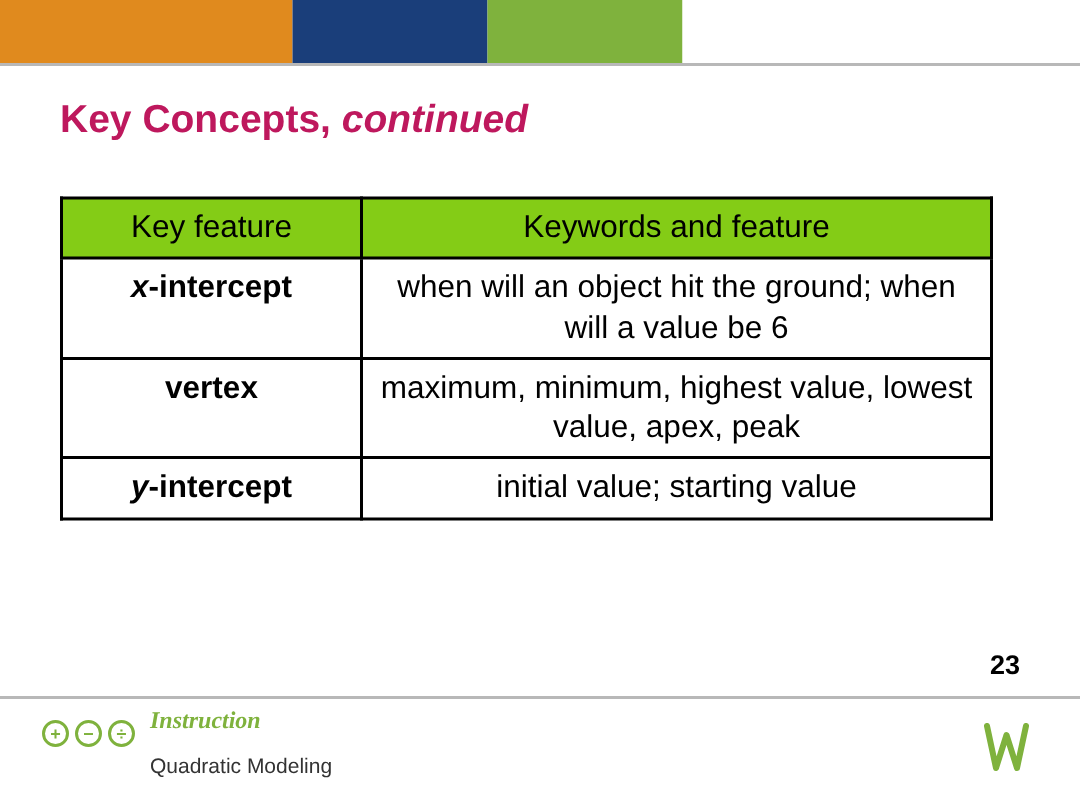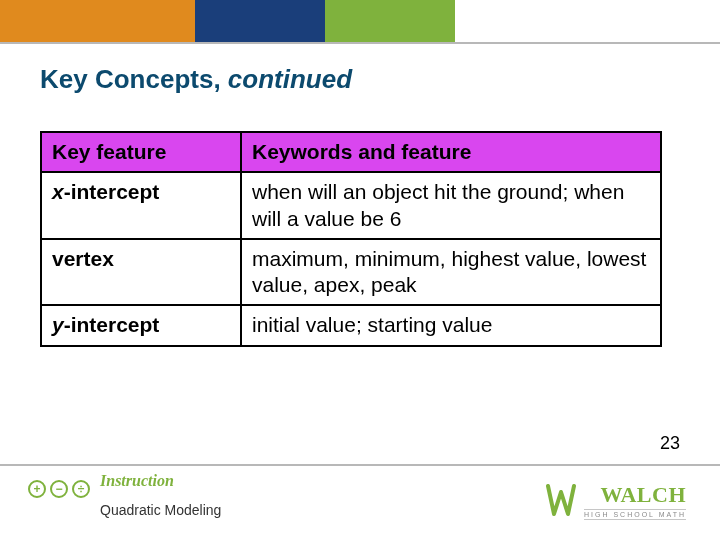--- a/index.html
+++ b/index.html
@@ -35,51 +35,52 @@
     top: 46px;
     left: 0;
     right: 0;
     bottom: 76px;
     padding: 18px 40px 0 40px;
   }
   .title {
     font-family: Arial, Helvetica, sans-serif;
     font-size: 26px;
     font-weight: bold;
-    color: #0c4a6e;
+    color: #be185d;
   }
   .title .cont { font-style: italic; font-weight: bold; }
   table.kc {
     margin-top: 36px;
     width: 620px;
     border-collapse: collapse;
     table-layout: fixed;
   }
   table.kc th, table.kc td {
     border: 2px solid #000;
     padding: 6px 10px;
     font-size: 21px;
     line-height: 1.25;
     vertical-align: top;
+    text-align: center;
   }
   table.kc th {
-    background: #d946ef;
-    font-weight: bold;
-    text-align: left;
+    background: #84cc16;
+    font-weight: normal;
+    text-align: center;
   }
   table.kc col.c1 { width: 200px; }
   table.kc col.c2 { width: 420px; }
   td.feat { font-weight: bold; }
   td.feat .var { font-style: italic; }
   .pagenum {
     position: absolute;
     right: 40px;
     bottom: 86px;
     font-size: 18px;
-    font-weight: normal;
+    font-weight: bold;
   }
   
   .botbar {
     position: absolute;
     left: 0; right: 0; bottom: 0;
     height: 74px;
   }
   .badge {
     position: absolute;
     left: 28px;
@@ -197,18 +198,14 @@
     <span class="circle">÷</span>
   </div>
   <div class="instruct">Instruction</div>
   <div class="subtitle">Quadratic Modeling</div>
   <div class="walch">
     <span class="wmark">
       <svg width="30" height="34" viewBox="0 0 30 34">
         <path d="M2 2 L8 30 L15 8 L22 30 L28 2" fill="none" stroke="#7fb23d" stroke-width="4" stroke-linejoin="round" stroke-linecap="round"></path>
       </svg>
     </span>
-    <span class="wtext">
-      <div class="brand">WALCH</div>
-      <div class="tag">HIGH SCHOOL MATH</div>
-    </span>
   </div>
 </div>
 
 </body></html>

